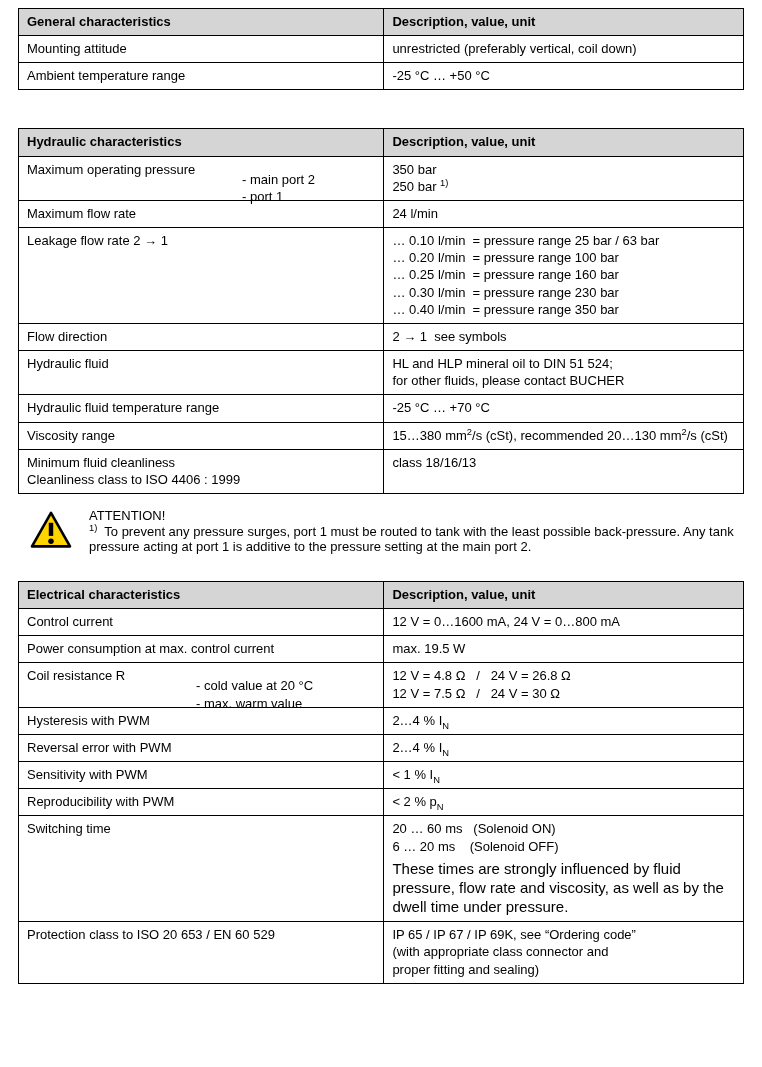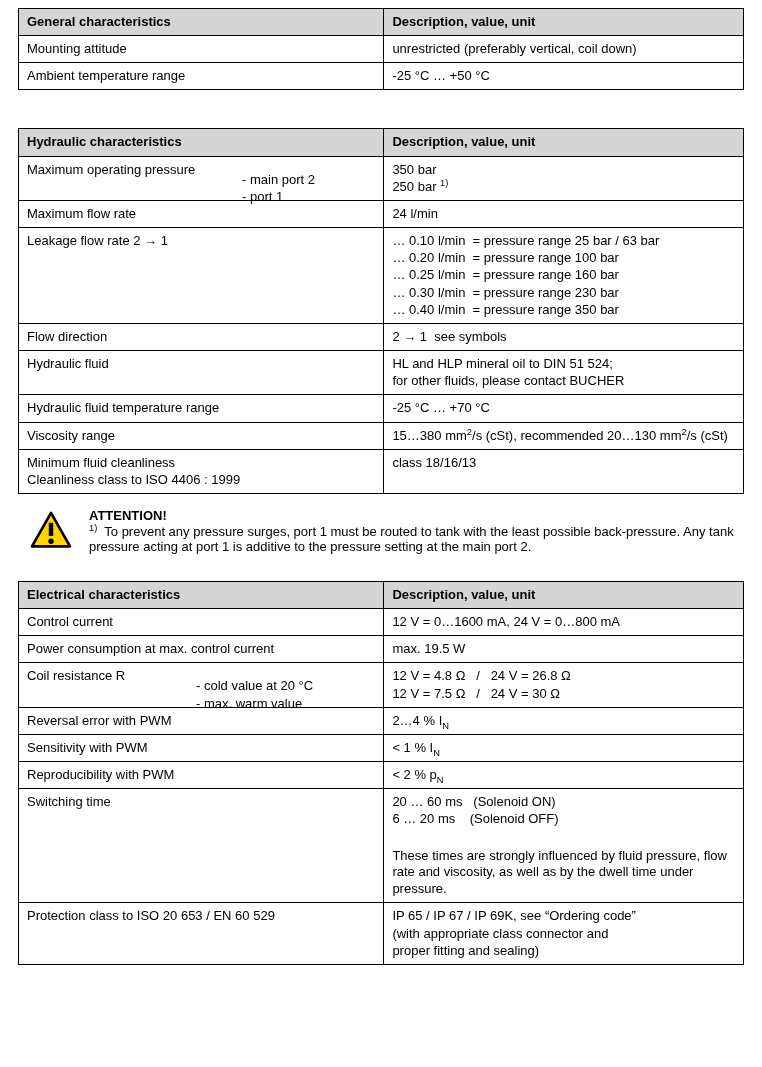--- a/index.html
+++ b/index.html
@@ -31,36 +31,36 @@
   tr.head td { background: var(--table-header-bg, #d5d5d5); }
   .b { font-weight: bold; }
   .t { white-space: pre-wrap; }
   sup.t, sub.t { font-size: 72%; white-space: pre-wrap; line-height: 0; }
   td.rel { position: relative; }
   .subcol { position: absolute; top: 14px; line-height: 1.32; }
   .subcol-hyd { left: 223px; }
   .subcol-ele { left: 177px; }
   .line { display: block; }
   .small-note {
-    font-size: 13px;
+    font-size: 15px;
     line-height: 1.28;
-    margin-top: 20px;
+    margin-top: 4px;
   }
   .tbl-general { margin-bottom: 38px; }
   .tbl-hydraulic { margin-bottom: 4px; }
   .attention {
     display: flex;
     align-items: flex-start;
     gap: 17px;
     margin: 14px 0 27px 12px;
   }
   .warn-icon { display: inline-block; padding-top: 3px; }
   .warn-icon svg { display: block; }
   .attn-text { flex: 1; padding-right: 4px; }
-  .attn-title { font-weight: bold; margin-bottom: 1px; }
+  .attn-title { font-weight: normal; margin-bottom: 1px; }
 </style>
 </head>
 <body>
 
 <table class="spec tbl-general">
   <colgroup>
       <col class="c1">
       <col class="c2">
     </colgroup>
   <tbody>
@@ -184,20 +184,24 @@
             <span class="line t">- cold value at 20 °C</span>
             <span class="line t">- max. warm value</span>
           </span>
     </td>
     <td>
       <span class="line t">12 V = 4.8 Ω   /   24 V = 26.8 Ω</span>
       <span class="line t">12 V = 7.5 Ω   /   24 V = 30 Ω</span>
     </td>
   </tr>
   <tr>
+    <td><span class="t">Hysteresis with PWM</span></td>
+    <td><span class="t">2…4 % I</span><sub class="t">N</sub></td>
+  </tr>
+  <tr>
     <td><span class="t">Reversal error with PWM</span></td>
     <td><span class="t">2…4 % I</span><sub class="t">N</sub></td>
   </tr>
   <tr>
     <td><span class="t">Sensitivity with PWM</span></td>
     <td><span class="t">&lt; 1 % I</span><sub class="t">N</sub></td>
   </tr>
   <tr>
     <td><span class="t">Reproducibility with PWM</span></td>
     <td><span class="t">&lt; 2 % p</span><sub class="t">N</sub></td>

